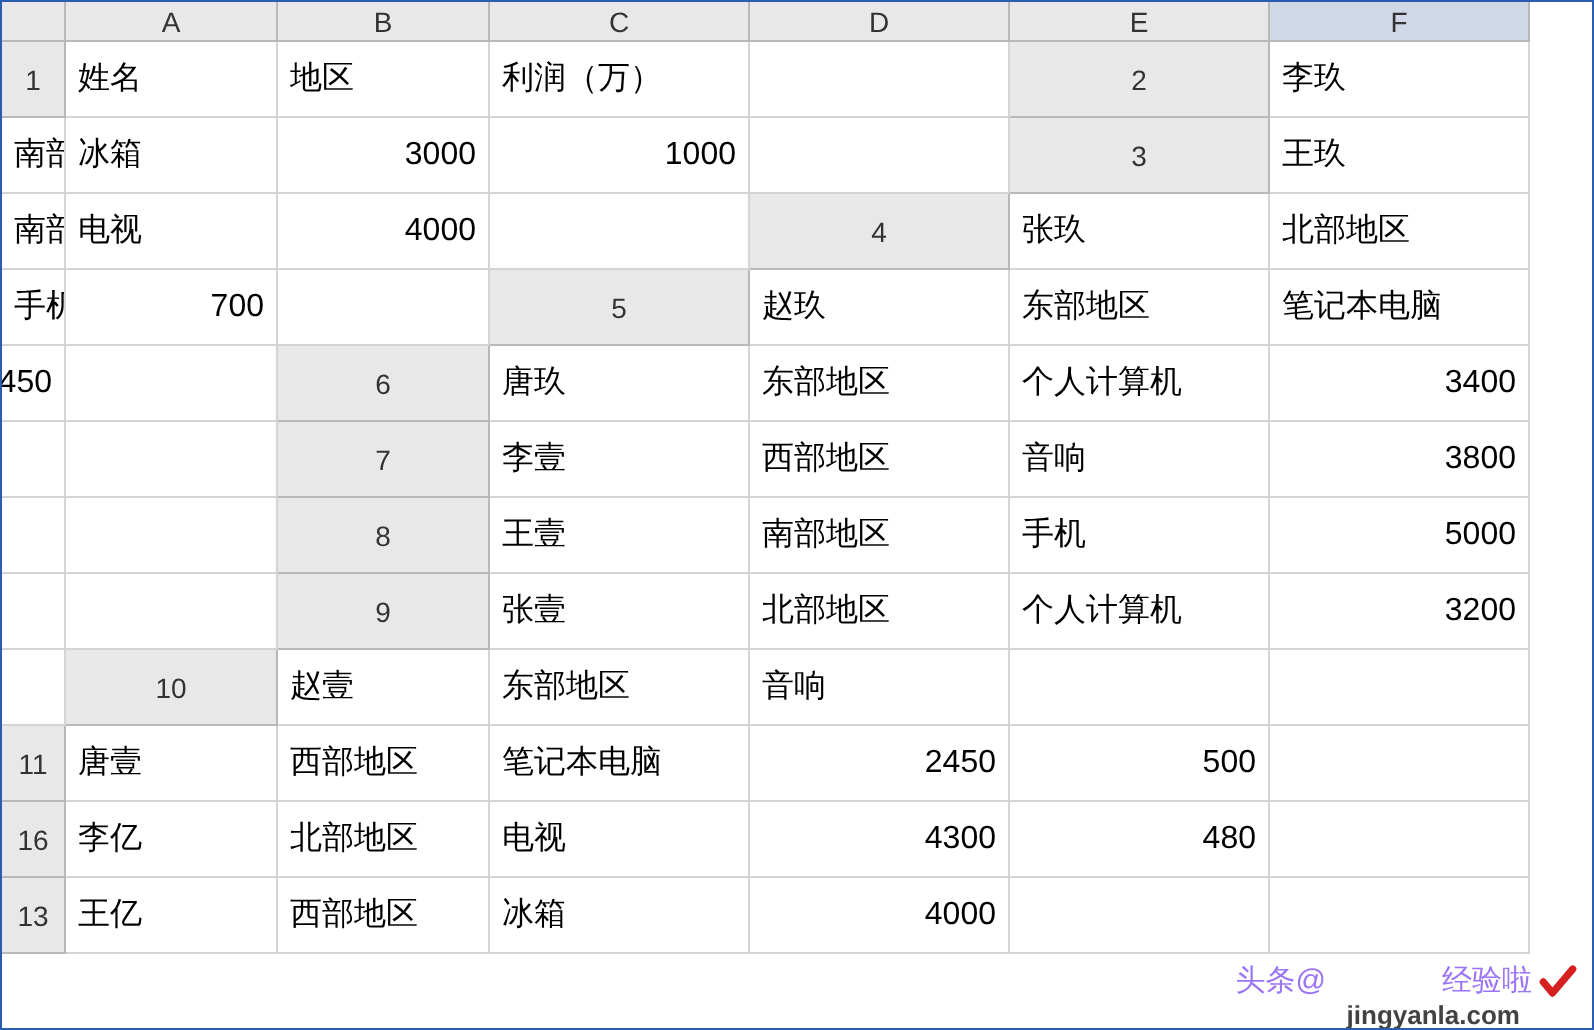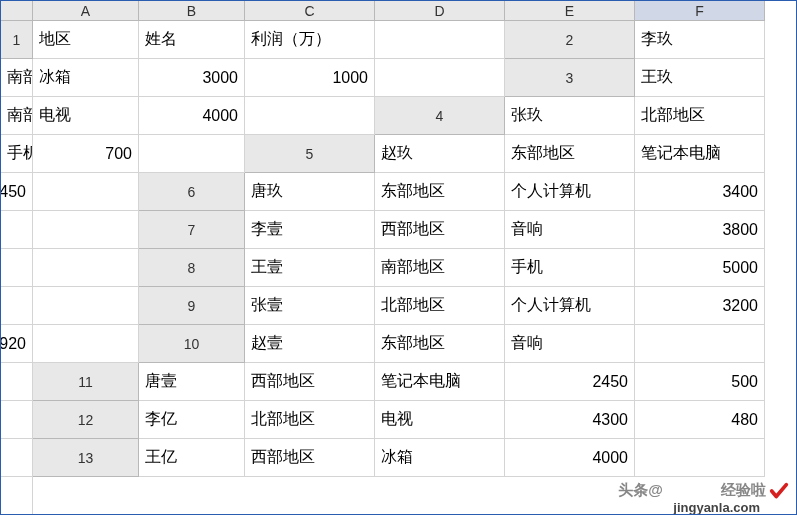--- a/index.html
+++ b/index.html
@@ -69,22 +69,22 @@
       justify-content: flex-end;
     }
     .cell.text {
       justify-content: flex-start;
     }
     .watermark {
       position: absolute;
       bottom: 14px;
       right: 30px;
       font-size: 15px;
-      color: #737373;
-      font-weight: bold;
+      color: #8b5cf6;
+      font-weight: normal;
       opacity: 0.85;
       text-shadow: 0 0 2px #fff, 0 0 4px #fff;
       pointer-events: none;
     }
     .watermark-sub {
       position: absolute;
       bottom: -1px;
       right: 36px;
       font-size: 13px;
       color: #222;
@@ -107,22 +107,22 @@
 
 <div class="spreadsheet" id="grid">
     <div class="corner"></div>
     <div class="col-header">A</div>
     <div class="col-header">B</div>
     <div class="col-header">C</div>
     <div class="col-header">D</div>
     <div class="col-header">E</div>
     <div class="col-header selected">F</div>
     <div class="row-header">1</div>
+    <div class="cell text">姓名</div>
     <div class="cell text">地区</div>
-    <div class="cell text">姓名</div>
     <div class="cell text">利润（万）</div>
     <div class="cell text"></div>
     <div class="row-header">2</div>
     <div class="cell text">李玖</div>
     <div class="cell text">南部地区</div>
     <div class="cell text">冰箱</div>
     <div class="cell number">3000</div>
     <div class="cell number">1000</div>
     <div class="cell text"></div>
     <div class="row-header">3</div>
@@ -162,36 +162,35 @@
     <div class="cell text">南部地区</div>
     <div class="cell text">手机</div>
     <div class="cell number">5000</div>
     <div class="cell text"></div>
     <div class="cell text"></div>
     <div class="row-header">9</div>
     <div class="cell text">张壹</div>
     <div class="cell text">北部地区</div>
     <div class="cell text">个人计算机</div>
     <div class="cell number">3200</div>
-    <div class="cell number">920</div>
     <div class="cell text"></div>
     <div class="row-header">10</div>
     <div class="cell text">赵壹</div>
     <div class="cell text">东部地区</div>
     <div class="cell text">音响</div>
     <div class="cell text"></div>
     <div class="cell text"></div>
     <div class="row-header">11</div>
     <div class="cell text">唐壹</div>
     <div class="cell text">西部地区</div>
     <div class="cell text">笔记本电脑</div>
     <div class="cell number">2450</div>
     <div class="cell number">500</div>
     <div class="cell text"></div>
-    <div class="row-header">12</div>
+    <div class="row-header">16</div>
     <div class="cell text">李亿</div>
     <div class="cell text">北部地区</div>
     <div class="cell text">电视</div>
     <div class="cell number">4300</div>
     <div class="cell number">480</div>
     <div class="cell text"></div>
     <div class="row-header">13</div>
     <div class="cell text">王亿</div>
     <div class="cell text">西部地区</div>
     <div class="cell text">冰箱</div>

